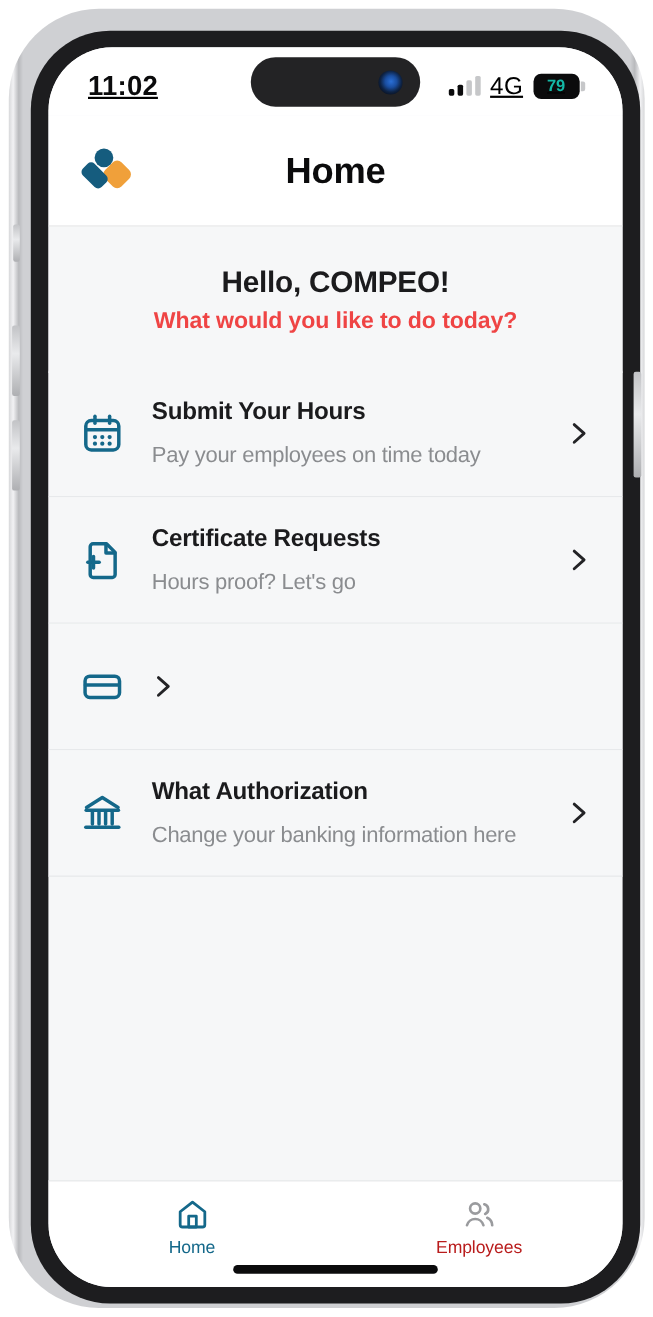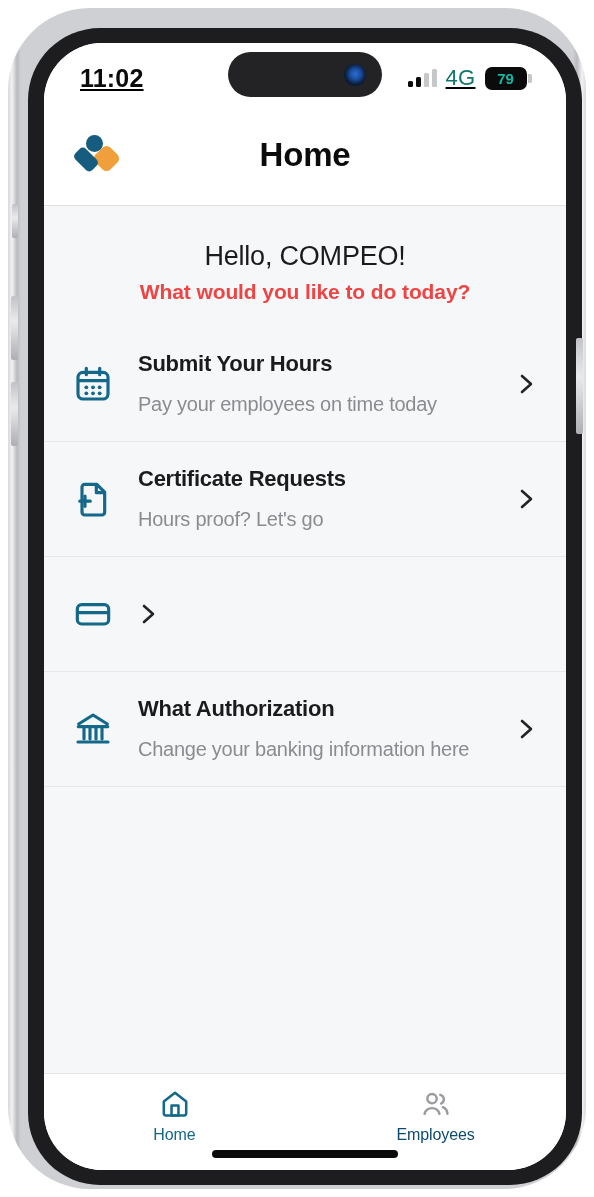--- a/index.html
+++ b/index.html
@@ -90,21 +90,21 @@
     align-items: center;
     gap: 9px;
     padding-top: 8px;
   }
   .sb-bars { display: flex; align-items: flex-end; gap: 3px; height: 18px; }
   .sb-bars i { width: 5px; border-radius: 1.5px; display: block; background: #0b0b0c; }
   .sb-bars i:nth-child(1) { height: 6px; }
   .sb-bars i:nth-child(2) { height: 10px; }
   .sb-bars i:nth-child(3) { height: 14px; background: #c6c7c9; }
   .sb-bars i:nth-child(4) { height: 18px; background: #c6c7c9; }
-  .sb-net { font-size: 22px; font-weight: 500; color: #0f766e; letter-spacing: 0.3px; }
+  .sb-net { font-size: 22px; font-weight: 500; color: #000000; letter-spacing: 0.3px; }
   .battery { position: relative; display: flex; align-items: center; }
   .battery-body {
     width: 42px; height: 23px;
     background: #0b0b0c;
     border-radius: 7px;
     display: flex; align-items: center; justify-content: center;
   }
   .battery-pct { font-size: 15px; font-weight: bold; color: #14b8a6; letter-spacing: -0.2px; }
   .battery-tip {
     width: 4px; height: 9px;
@@ -165,27 +165,27 @@
     width: 522px;
     height: 133px;
     background: #f6f7f8;
     border-bottom: 1px solid #e6e7e9;
     display: flex;
     flex-direction: column;
     align-items: center;
     justify-content: center;
     gap: 8px;
   }
-  .greet-1 { font-size: 27px; font-weight: normal; color: #1b1b1d; letter-spacing: -0.2px; }
+  .greet-1 { font-size: 27px; font-weight: bold; color: #1b1b1d; letter-spacing: -0.2px; }
   .greet-2 { font-size: 21px; font-weight: bold; color: #ef4444; letter-spacing: -0.1px; }
 
   
   .menu {
     position: absolute;
-    left: 0; top: 284px;
+    left: 0; top: 294px;
     width: 522px;
   }
   .menu-row {
     display: flex;
     align-items: center;
     height: 115px;
     padding: 0 28px 0 26px;
     border-bottom: 1px solid #e6e7e9;
     background: #f6f7f8;
     cursor: pointer;
@@ -229,21 +229,21 @@
     flex: 1 1 0;
     display: flex;
     flex-direction: column;
     align-items: center;
     gap: 5px;
     cursor: pointer;
   }
   .tab-ico { width: 34px; height: 34px; display: flex; align-items: center; justify-content: center; }
   .tab-label { font-size: 16px; letter-spacing: -0.1px; }
   .tab.active .tab-label { color: #14688a; }
-  .tab.inactive .tab-label { color: #0c4a6e; }
+  .tab.inactive .tab-label { color: #b91c1c; }
 
   .home-indicator {
     position: absolute;
     left: 50%;
     transform: translateX(-50%);
     bottom: 12px;
     width: 186px;
     height: 8px;
     border-radius: 4px;
     background: #0b0b0c;

